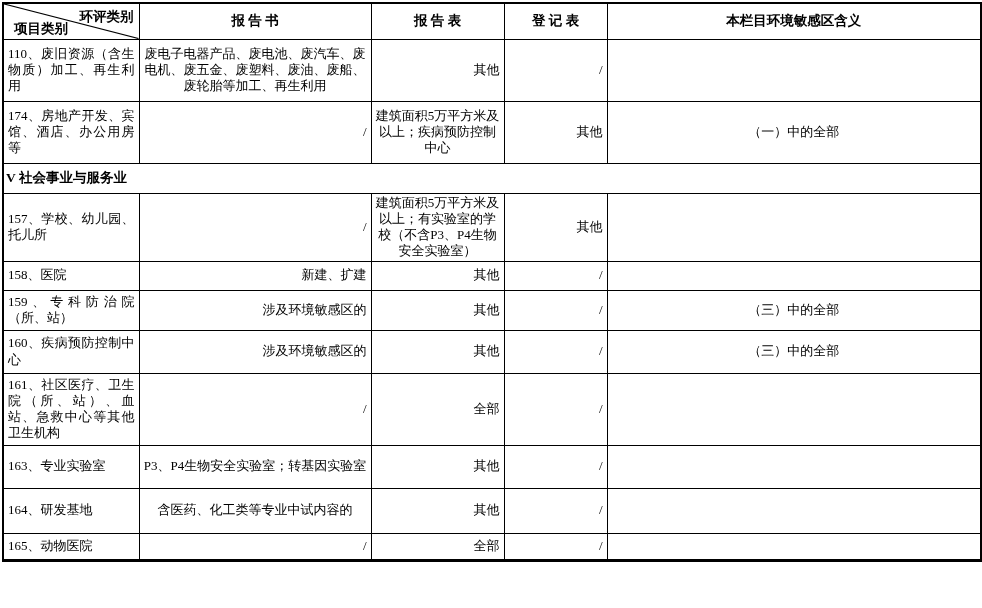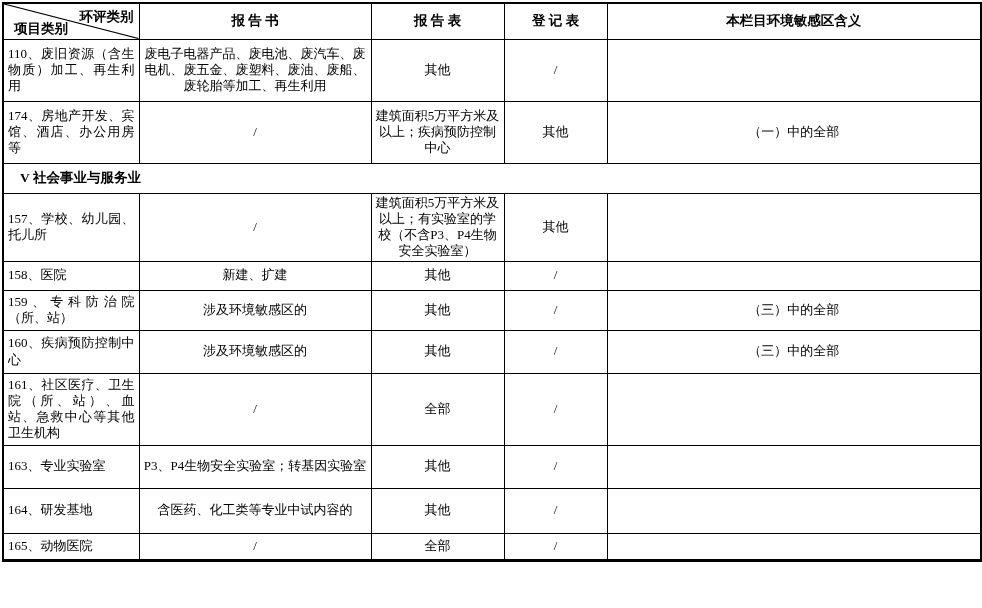--- a/index.html
+++ b/index.html
@@ -60,28 +60,28 @@
   th.diag .diag-bottom {
     position: absolute;
     bottom: 1px; left: 10px;
     font-size: 13.5px;
     font-weight: bold;
   }
   td.c-cat {
     text-align: justify;
     text-justify: inter-character;
   }
-  td.c-mid { text-align: center; }
+  td.c-mid { text-align: right; }
   td.c-mid.longtext { text-align: center; }
   td.c-meaning { text-align: center; }
   tr.section-row td {
     font-weight: bold;
     text-align: left;
     font-size: 13.5px;
-    padding-left: 16px;
+    padding-left: 2px;
   }
 </style>
 </head>
 <body>
 
 <div class="page">
   <table class="catalog">
     <colgroup>
       <col style="width:136px">
       <col style="width:232px">

